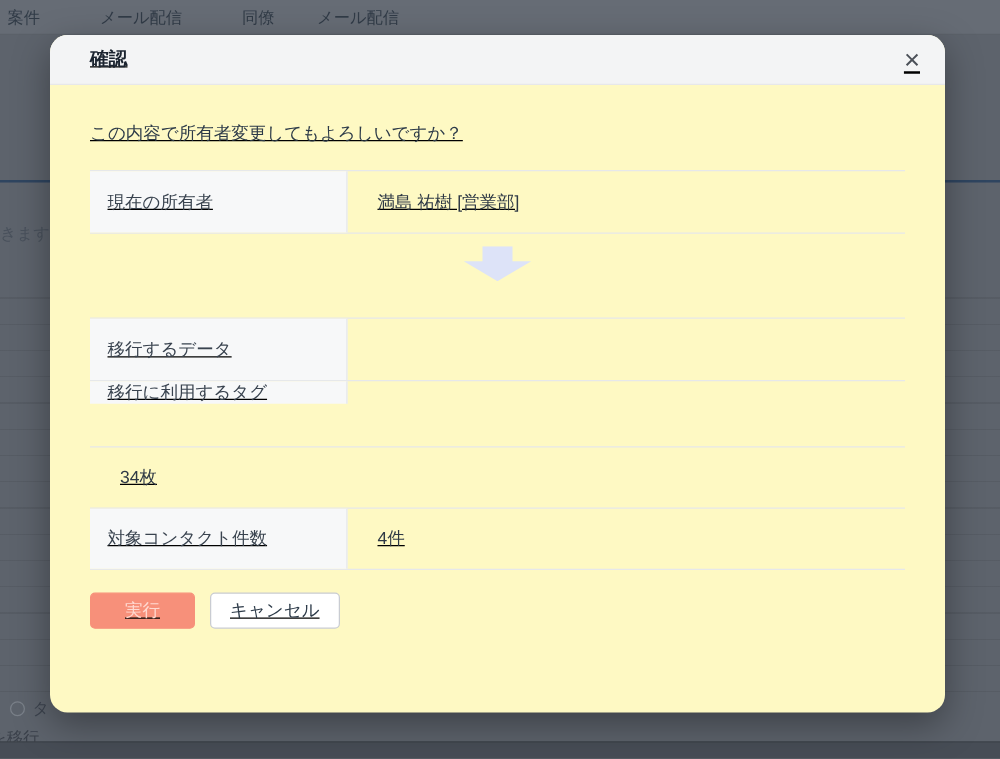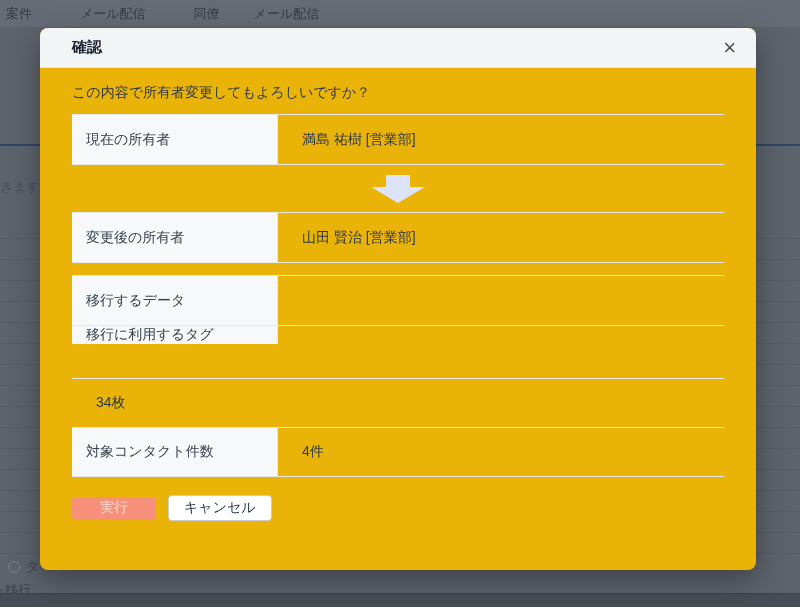--- a/index.html
+++ b/index.html
@@ -28,48 +28,48 @@
     align-items:center; gap:6px; color:#3c434e; font-size:13px; }
   .bg-radio { width:12px; height:12px; border:1px solid #7a8089;
     border-radius:50%; display:inline-block; }
   .bg-text-bottom { position:absolute; top:581px; left:-8px; font-size:13px;
     color:#3b414b; white-space:nowrap; }
   .bg-bottom-band { position:absolute; top:593px; left:0; width:800px;
     height:14px; background:#474d56; border-top:1px solid rgba(0,0,0,0.15); }
 
   
   .modal { position:absolute; top:28px; left:40px; width:716px; height:542px;
-    background:#eab308; border-radius:8px; overflow:hidden;
-    box-shadow:0 10px 30px rgba(0,0,0,0.35); }
+    background:#fef9c3; border-radius:14px; overflow:hidden;
+    box-shadow:0 10px 30px rgba(0,0,0,0.35);text-decoration:underline; }
   .modal-header { height:40px; background:#f3f4f5;
     border-bottom:1px solid #e7e8ea; display:flex; align-items:center;
     padding:0 20px 0 32px; }
   .modal-title { font-size:15px; font-weight:bold; color:#1b2430; }
   .modal-close { margin-left:auto; font-size:22px; line-height:1;
     color:#4b5058; cursor:pointer; font-weight:normal; }
   .modal-body { padding:16px 32px 0 32px; }
-  .question { font-size:14px; color:#2c3a48; }
+  .question { font-size:14px; color:#2c3a48; margin-top:14px; }
 
-  .tbl { margin-top:12px; border-top:1px solid #e6e8ea;
+  .tbl { margin-top:20px; border-top:1px solid #e6e8ea;
     border-bottom:1px solid #e6e8ea; }
   .tbl .row { display:flex; min-height:49px; align-items:stretch; }
   .tbl .row + .row { border-top:1px solid #e6e8ea; }
   .cell-label { width:206px; background:#f7f8f9; border-right:1px solid #e6e8ea;
     display:flex; align-items:center; padding-left:14px;
     font-size:14px; color:#39434f; }
   .cell-value { flex:1; display:flex; align-items:center; padding-left:24px;
     font-size:14px; color:#2e3945; }
 
   .arrow-block { height:47px; display:flex; align-items:center;
     justify-content:center; }
 
   .btn-row { margin-top:18px; display:flex; align-items:center; gap:12px; }
   .btn { font-size:14px; border-radius:4px; cursor:pointer;
     display:inline-flex; align-items:center; justify-content:center;
-    height:23px; border:1px solid transparent;text-align:right; }
+    height:29px; border:1px solid transparent;text-align:right; }
   .btn-execute { background:#f7907a; border-color:#f7907a; color:#ffd9d0;
     width:84px; }
   .btn-cancel { background:#ffffff; border-color:#c9ccd2; color:#2c3a48;
     padding:12px 15px; }
 </style>
 </head>
 <body>
 
 <div class="backdrop">
   <div class="bg-nav">
@@ -113,26 +113,20 @@
         <div class="cell-value">満島 祐樹 [営業部]</div>
       </div>
     </div>
 
     <div class="arrow-block">
       <svg width="54" height="28" viewBox="0 0 54 28">
         <polygon points="15,0 39,0 39,12 54,12 27,28 0,12 15,12" fill="#dde3f8"></polygon>
       </svg>
     </div>
 
-    <div class="tbl" style="margin-top:0;">
-      <div class="row">
-        <div class="cell-label">変更後の所有者</div>
-        <div class="cell-value">山田 賢治 [営業部]</div>
-      </div>
-    </div>
 
     <div class="tbl">
       <div class="row">
         <div class="cell-label">移行するデータ</div>
       </div>
       <div class="row" style="min-height:53px;flex-direction:column;">
         <div class="cell-label">移行に利用するタグ</div>
         <div class="cell-value"></div>
       </div>
       <div class="row">

